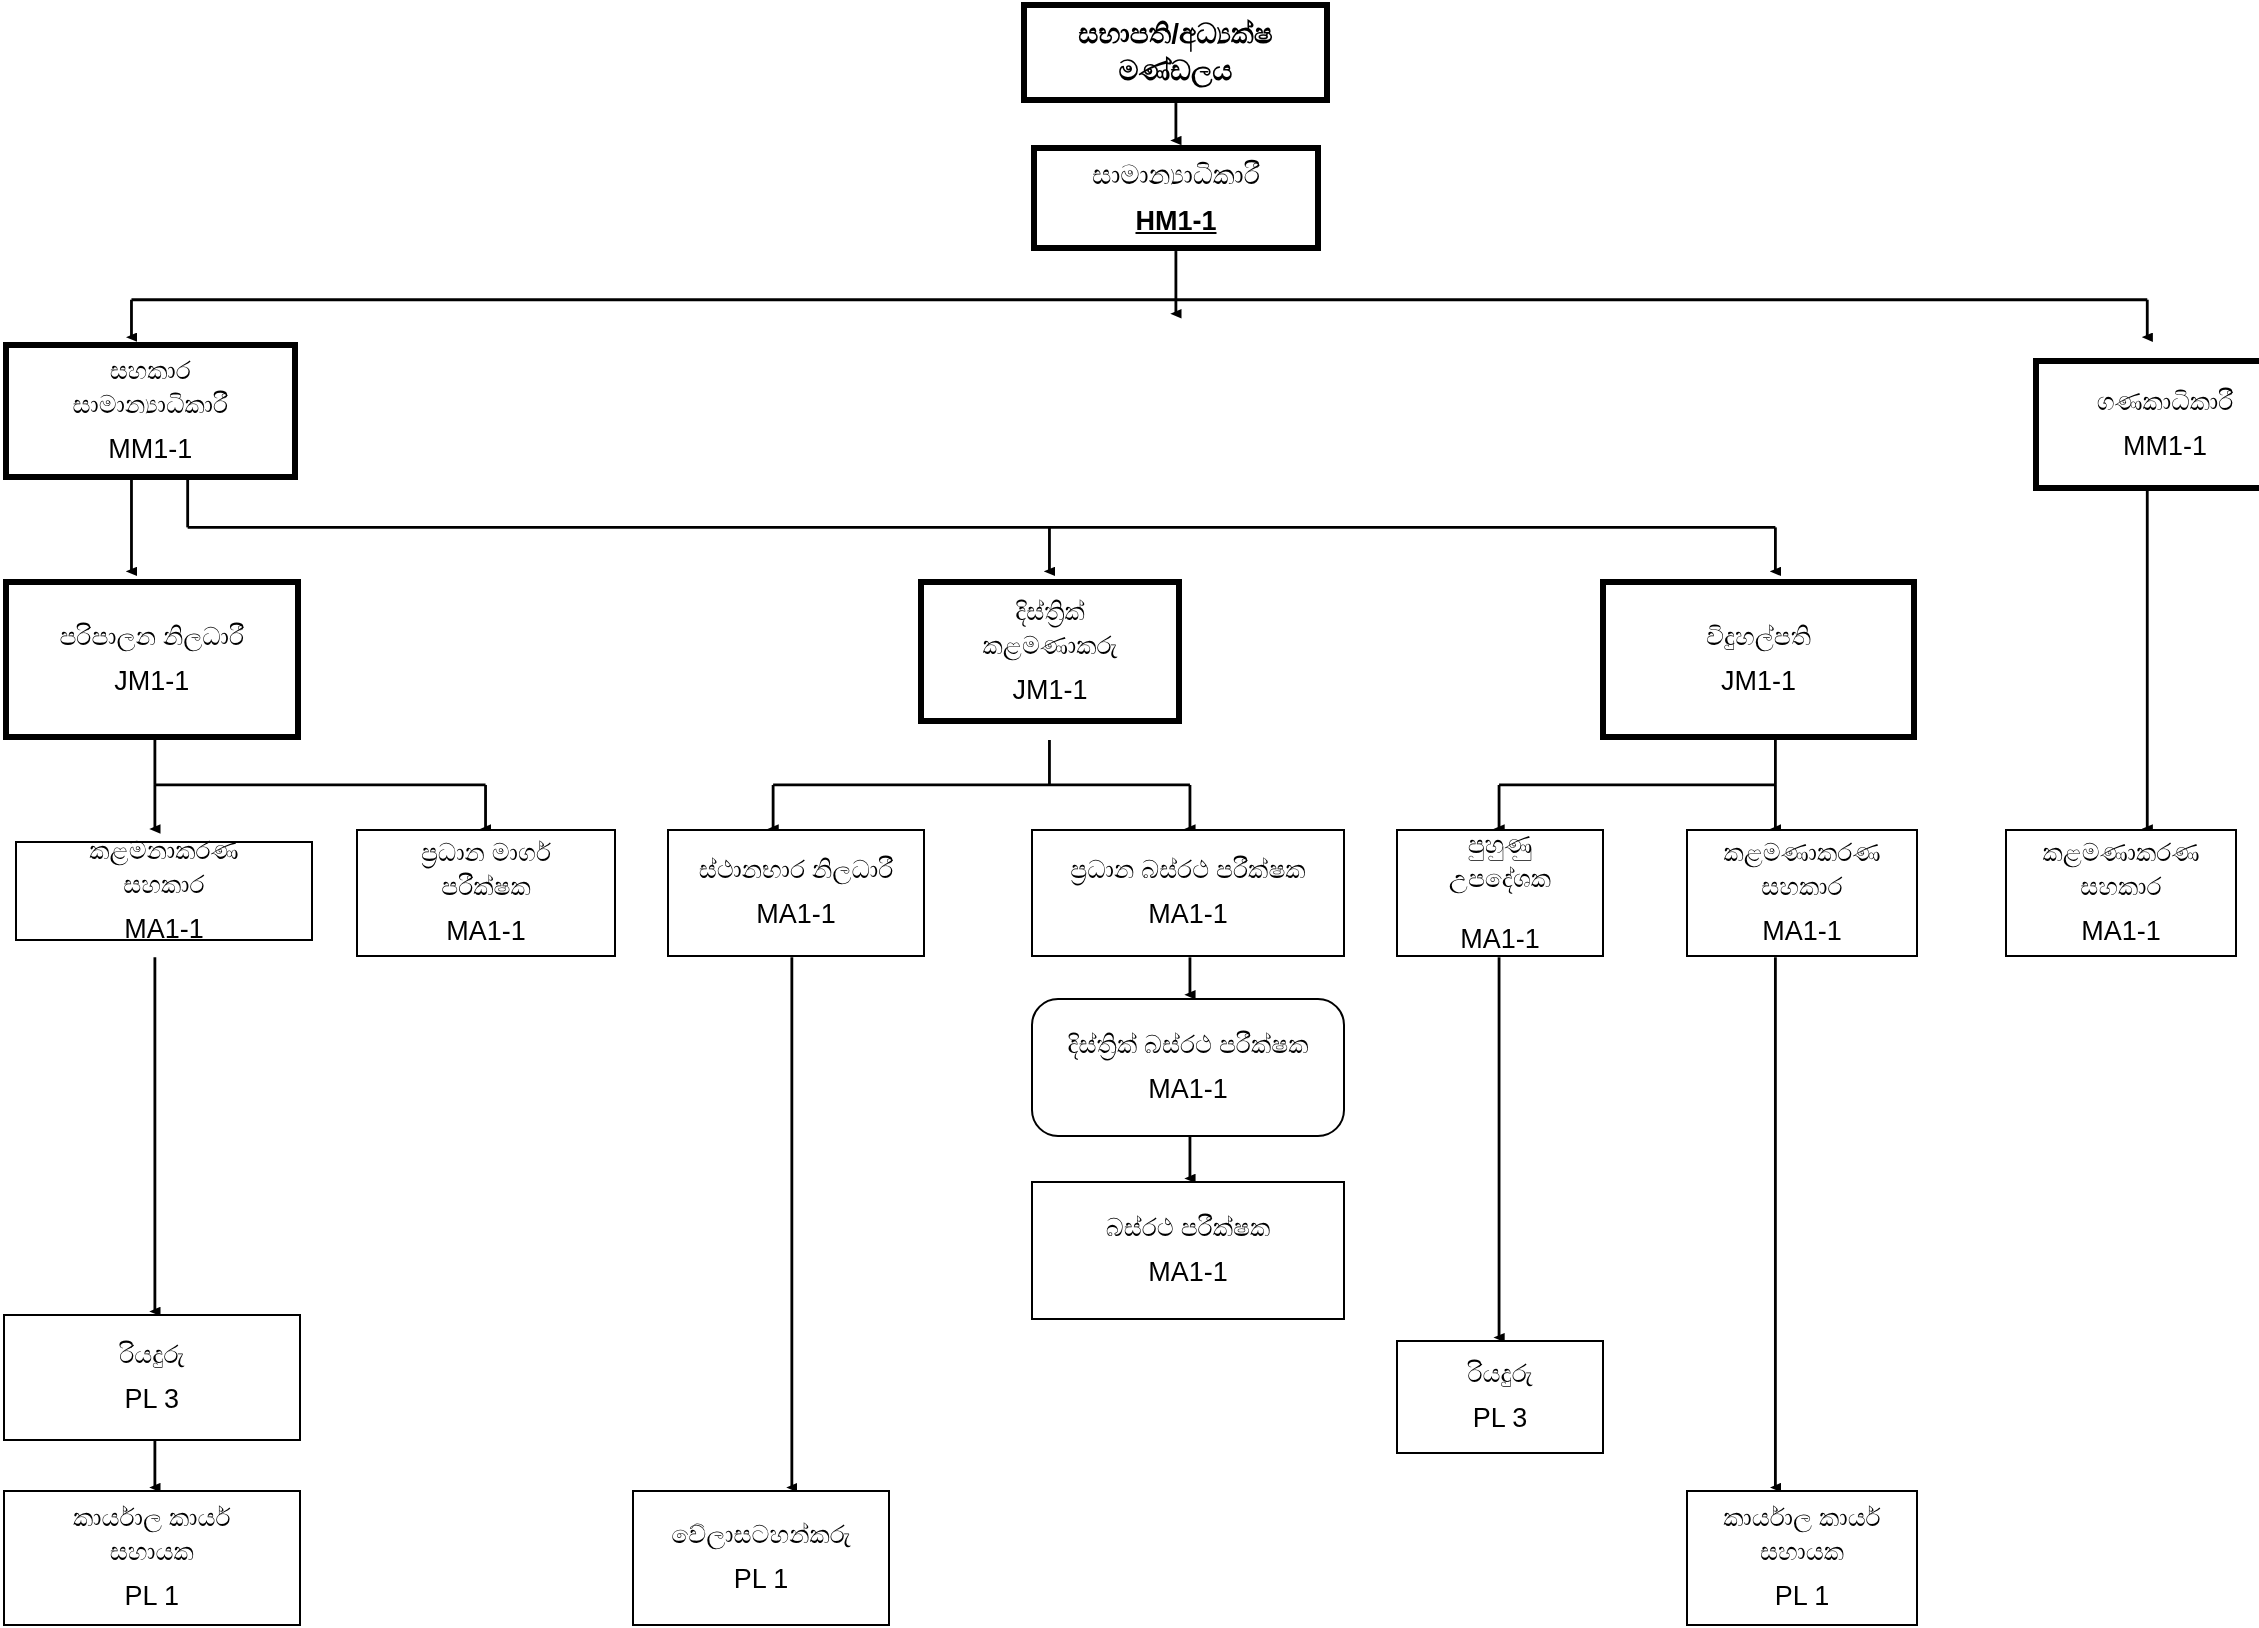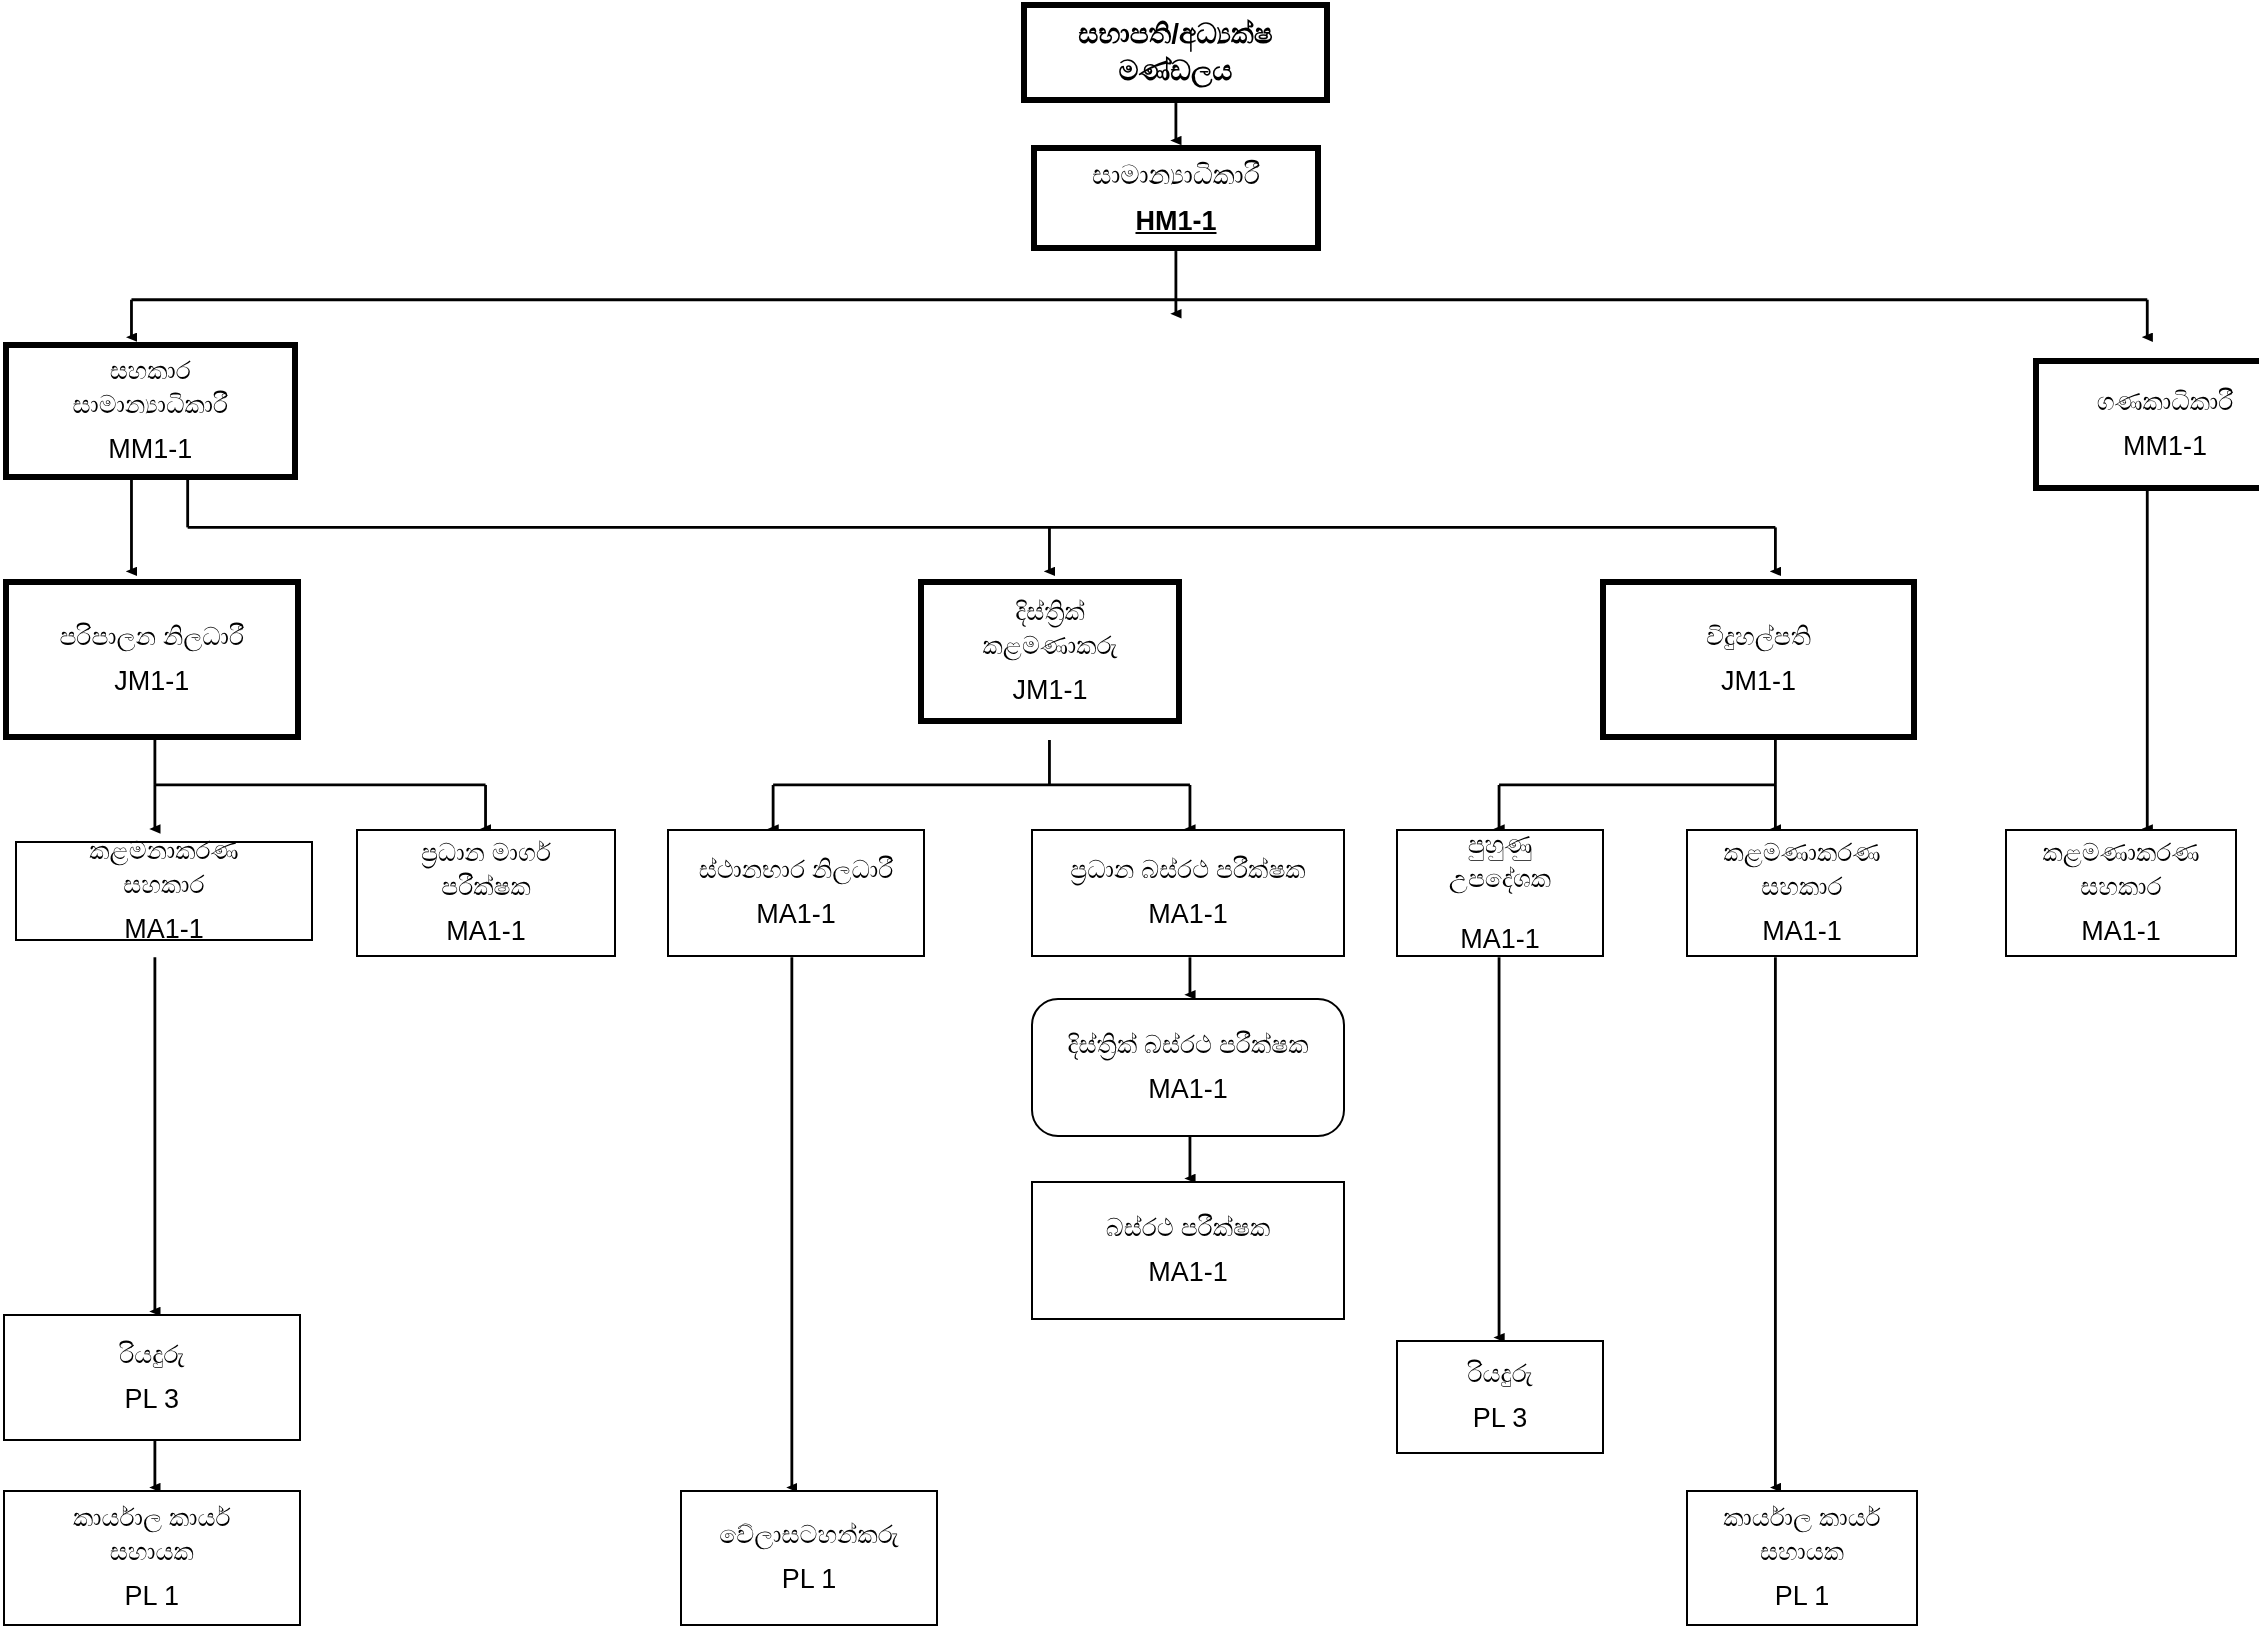--- a/index.html
+++ b/index.html
@@ -220,21 +220,21 @@
     <div class="title">රියදුරු</div>
     <div class="grade">PL 3</div>
   </div>
 
   <div class="node" style="left:2.8px; top:1490px; width:298px; height:136px;">
     <div class="title">කාර්යාල කාර්ය
 සහායක</div>
     <div class="grade">PL 1</div>
   </div>
 
-  <div class="node" style="left:680px; top:1490px; width:258px; height:136px;">
+  <div class="node" style="left:632px; top:1490px; width:258px; height:136px;">
     <div class="title">වේලාසටහන්කරු</div>
     <div class="grade">PL 1</div>
   </div>
 
   <div class="node" style="left:1686px; top:1490px; width:232px; height:136px;">
     <div class="title">කාර්යාල කාර්ය
 සහායක</div>
     <div class="grade">PL 1</div>
   </div>
 

